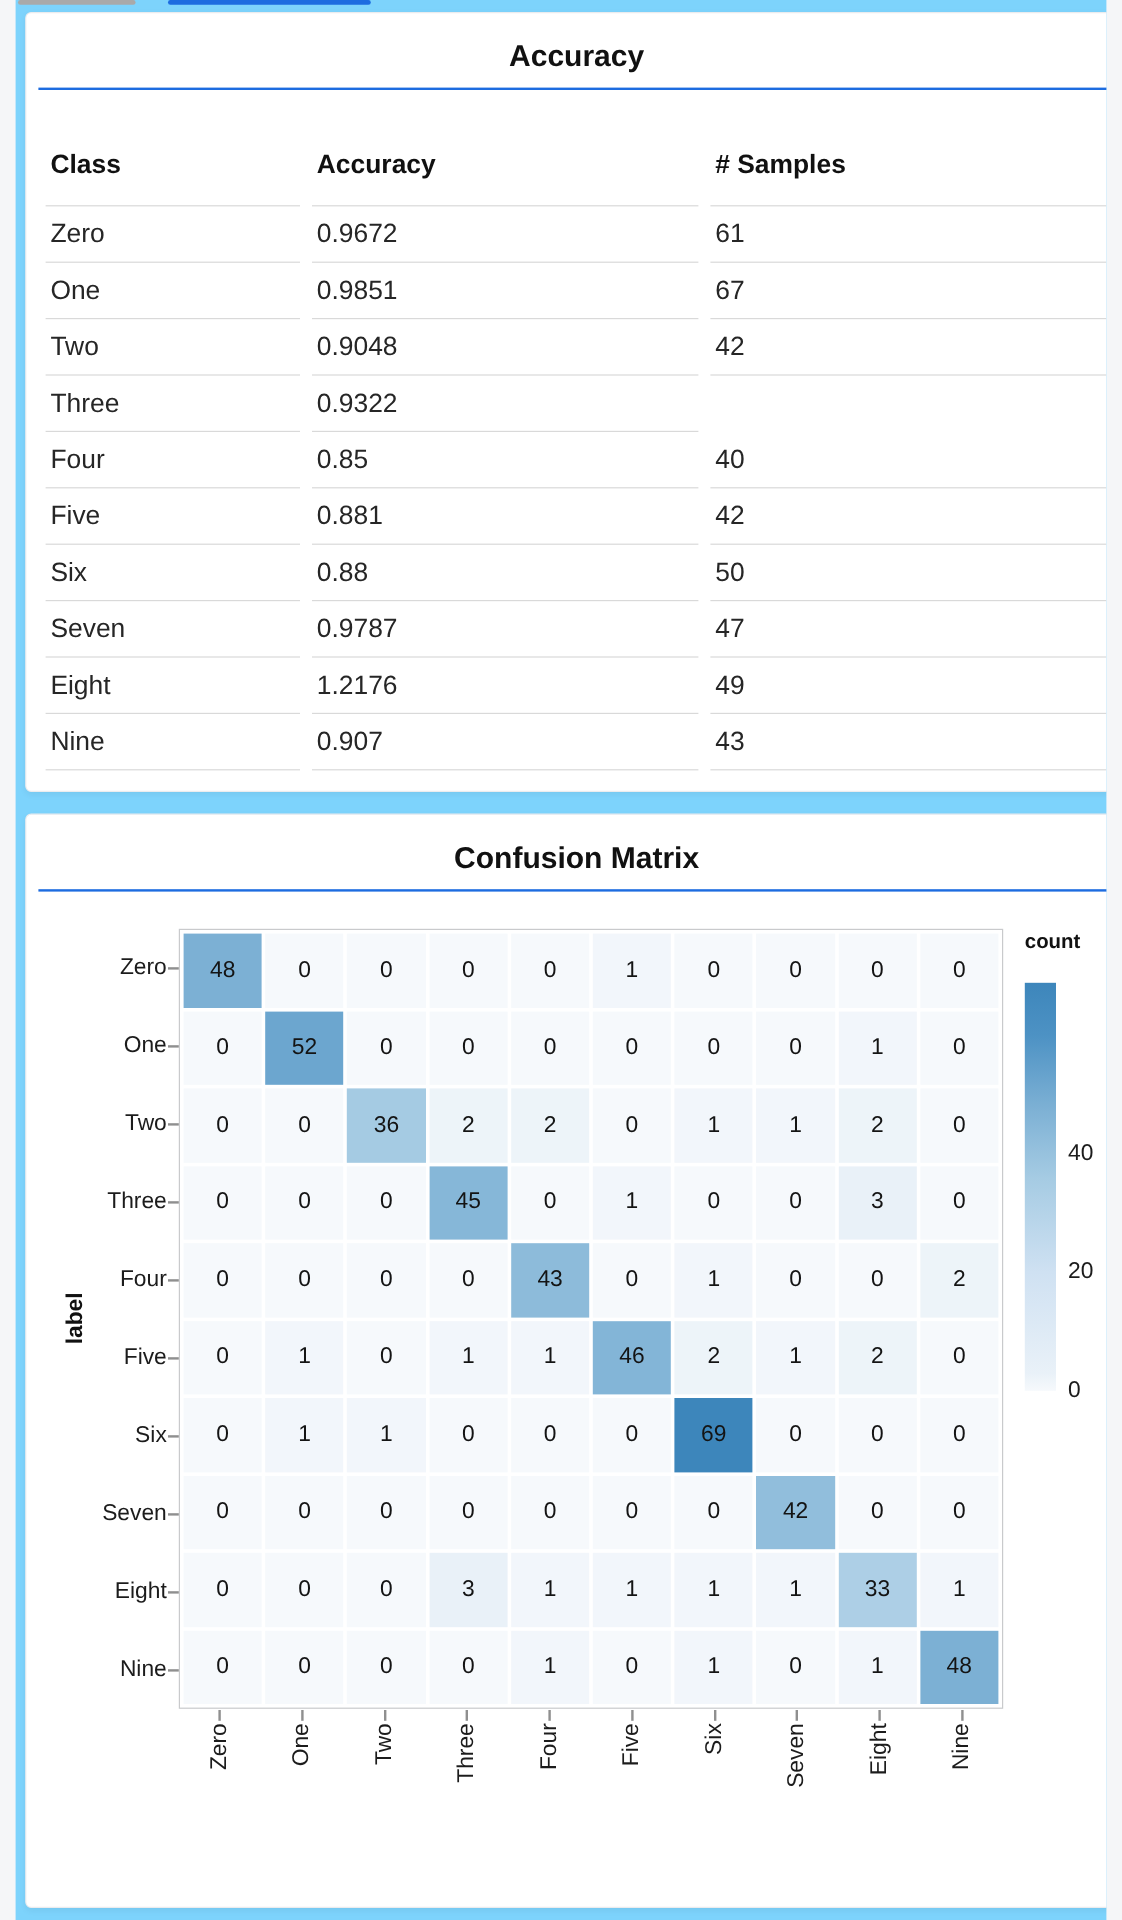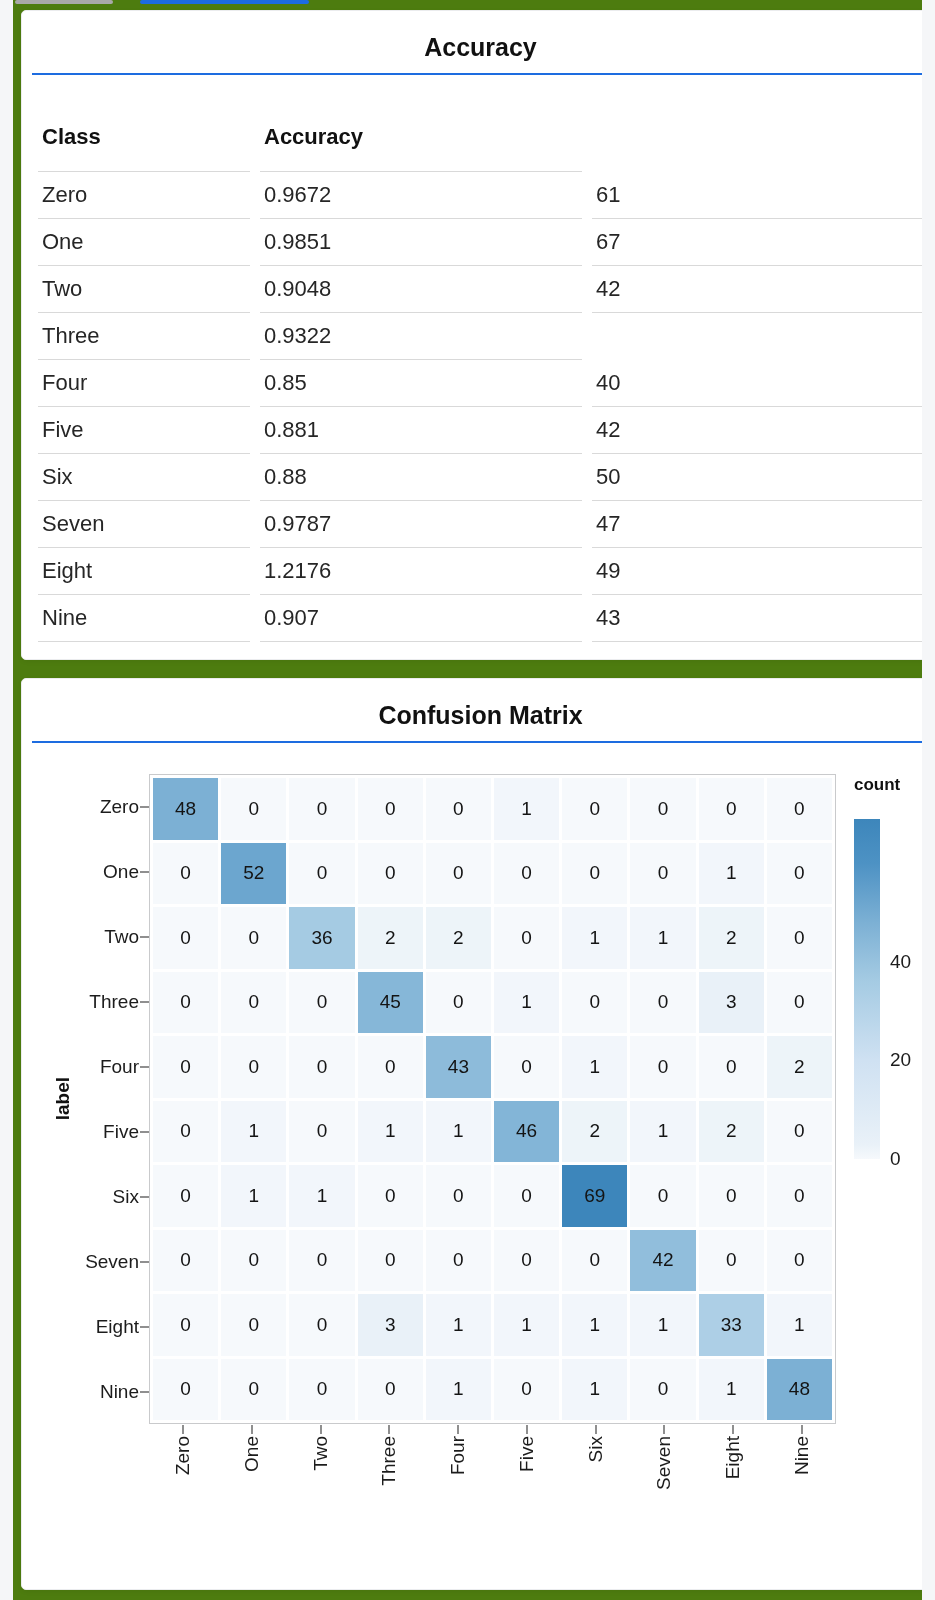--- a/index.html
+++ b/index.html
@@ -1,18 +1,18 @@
 <!DOCTYPE html>
 <html><head>
 <meta charset="utf-8">
 <style>
   * { margin: 0; padding: 0; box-sizing: border-box; }
   html, body { background: #f5f6f8; }
   body { font-family: "Liberation Sans", "DejaVu Sans", sans-serif; color: #1f1f1f; }
-  .page { position: relative; width: 909px; height: 1600px; margin: 0 auto; background: #4d7c0f; overflow: hidden; }
+  .page { position: relative; width: 909px; height: 1600px; margin: 0 auto; background: #7dd3fc; overflow: hidden; }
 
   
   .tab-bar-gray { position: absolute; left: 2px; top: 0; width: 98px; height: 4px; background: #a9a9a9; border-radius: 2px; }
   .tab-bar-blue { position: absolute; left: 127px; top: 0; width: 169px; height: 4px; background: #1d6ce0; border-radius: 2px; }
 
   .card { position: absolute; left: 8px; width: 919px; background: #ffffff; border: 1px solid #ebecee; border-radius: 5px; box-shadow: 0 2px 5px rgba(0,0,0,0.05); }
   .card-accuracy { top: 10px; height: 650px; }
   .card-confusion { top: 678px; height: 912px; }
 
   .card-title { margin-top: 22px; text-align: center; font-size: 25px; font-weight: bold; color: #111; }
@@ -52,20 +52,21 @@
   <div class="tab-bar-gray"></div>
   <div class="tab-bar-blue"></div>
 
   <div class="card card-accuracy">
     <div class="card-title">Accuracy</div>
     <hr class="title-rule">
     <div class="acc-table">
       <div class="trow thead">
         <div class="tcell">Class</div>
         <div class="tcell">Accuracy</div>
+        <div class="tcell"># Samples</div>
       </div>
       <div>
           <div class="trow">
             <div class="tcell">Zero</div>
             <div class="tcell">0.9672</div>
             <div class="tcell">61</div>
           </div>
           <div class="trow">
             <div class="tcell">One</div>
             <div class="tcell">0.9851</div>

